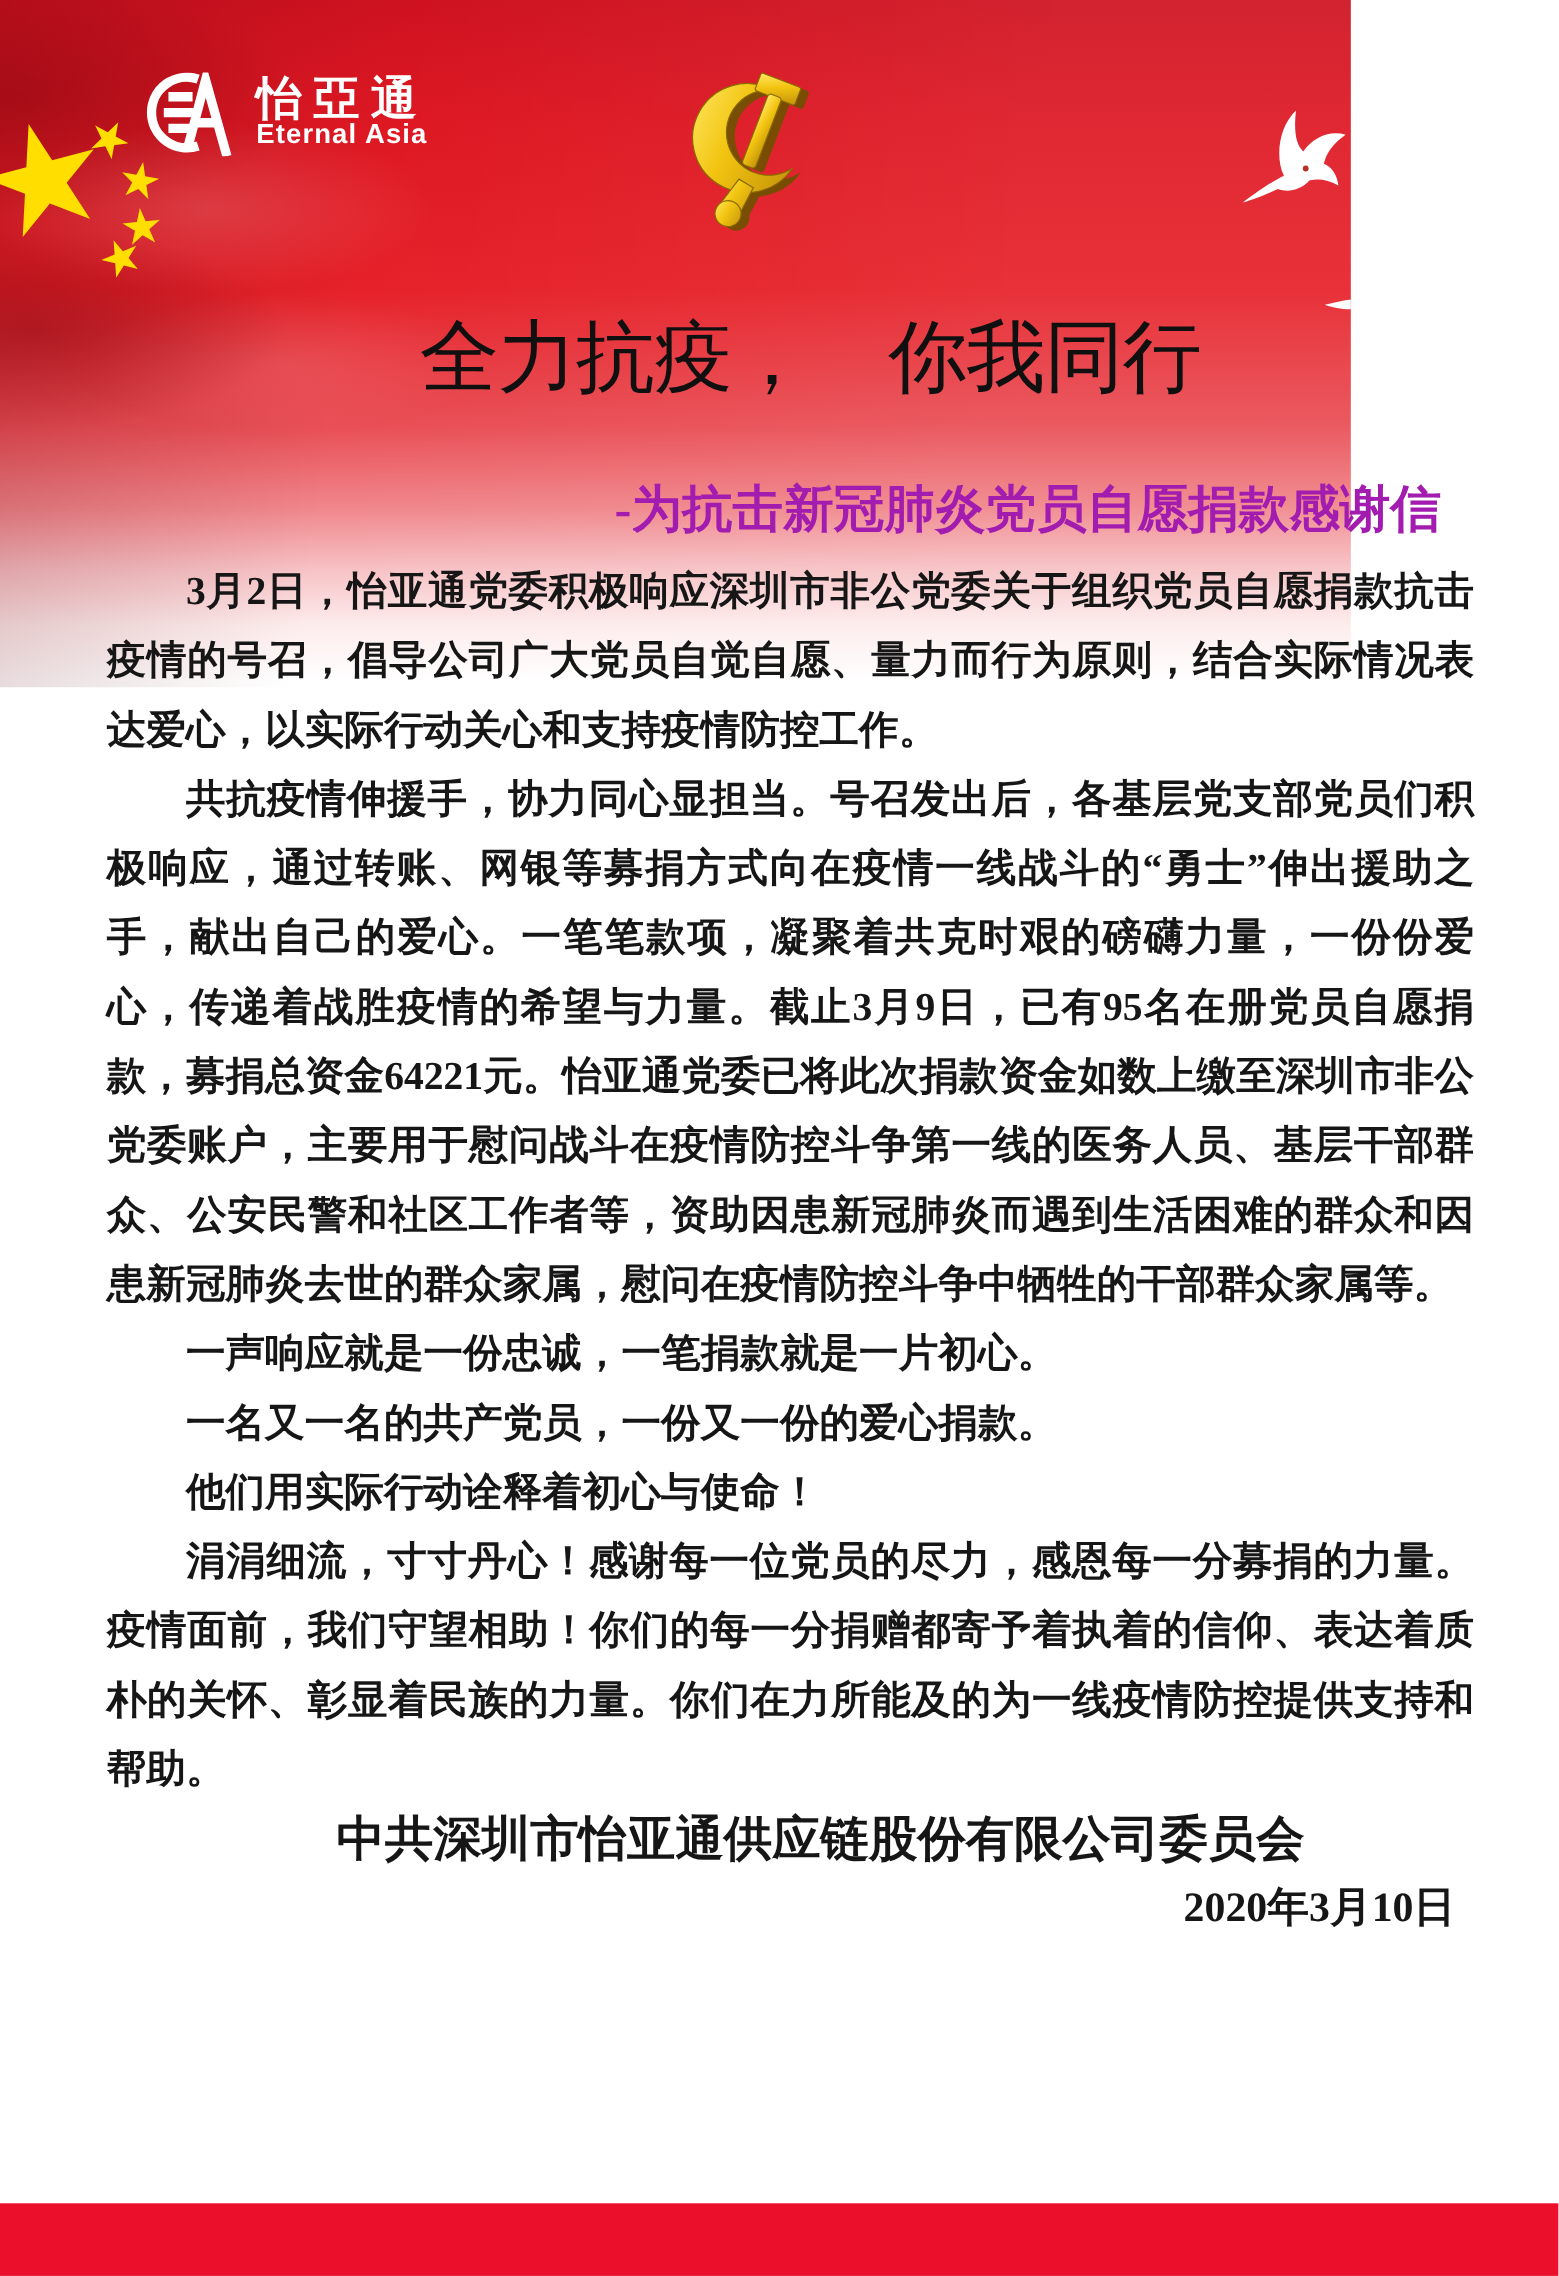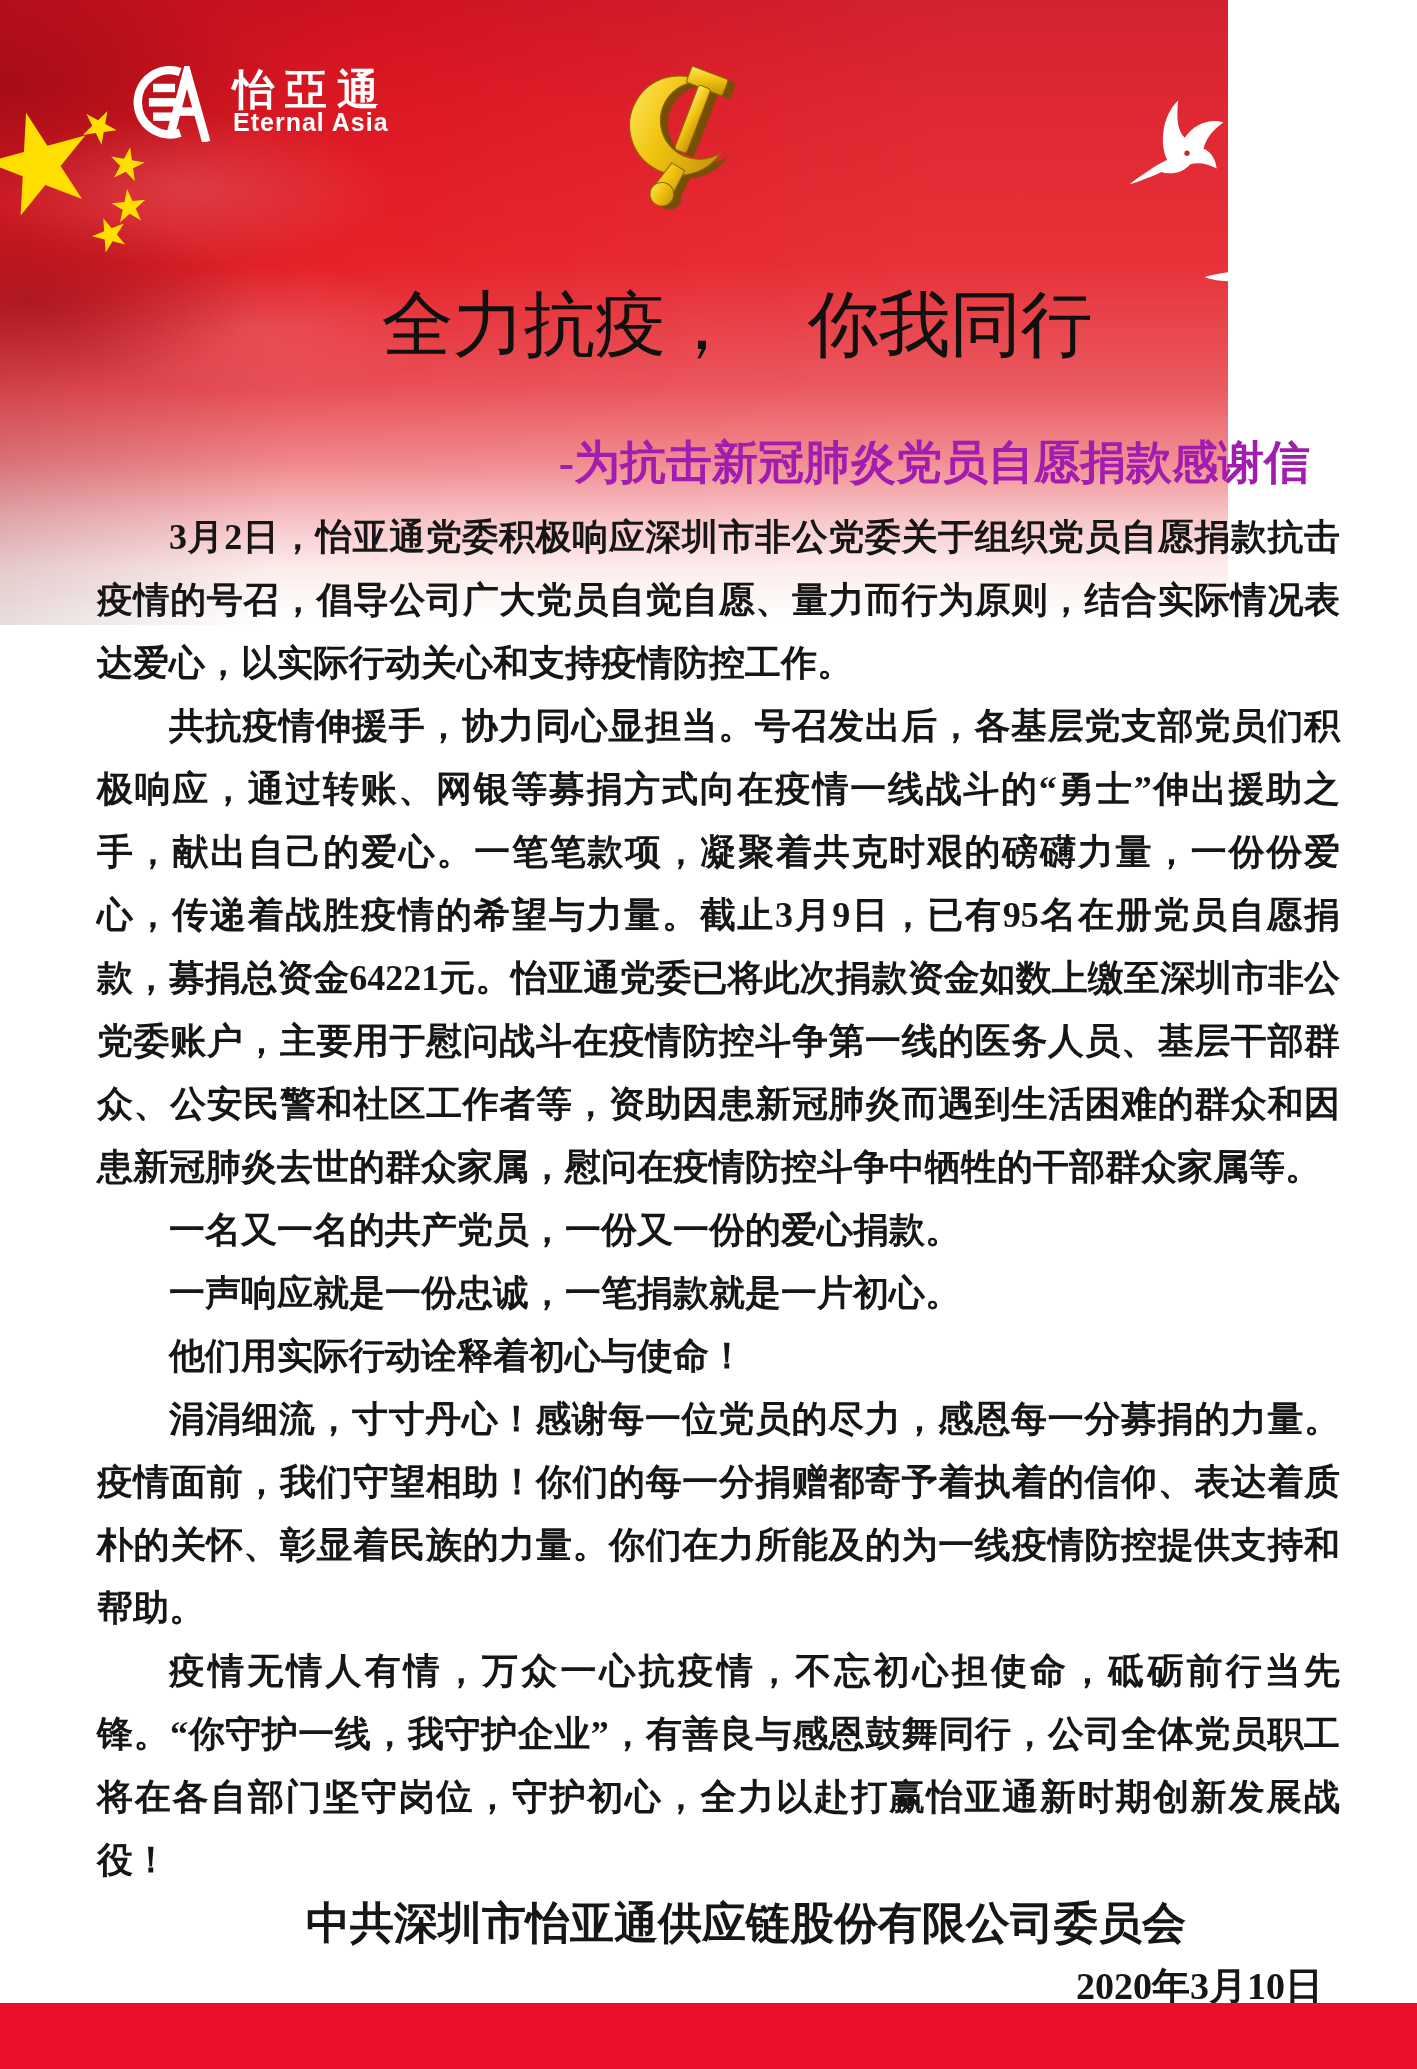--- a/index.html
+++ b/index.html
@@ -176,24 +176,23 @@
         C 30 54, 14 54, 4 52 Z"></path>
     </svg>
   </div>
 
   <div class="title">全力抗疫，　你我同行</div>
   <div class="subtitle">-为抗击新冠肺炎党员自愿捐款感谢信</div>
 
   <div class="content">
     <p>3月2日，怡亚通党委积极响应深圳市非公党委关于组织党员自愿捐款抗击疫情的号召，倡导公司广大党员自觉自愿、量力而行为原则，结合实际情况表达爱心，以实际行动关心和支持疫情防控工作。</p>
     <p>共抗疫情伸援手，协力同心显担当。号召发出后，各基层党支部党员们积极响应，通过转账、网银等募捐方式向在疫情一线战斗的“勇士”伸出援助之手，献出自己的爱心。一笔笔款项，凝聚着共克时艰的磅礴力量，一份份爱心，传递着战胜疫情的希望与力量。截止3月9日，已有95名在册党员自愿捐款，募捐总资金64221元。怡亚通党委已将此次捐款资金如数上缴至深圳市非公党委账户，主要用于慰问战斗在疫情防控斗争第一线的医务人员、基层干部群众、公安民警和社区工作者等，资助因患新冠肺炎而遇到生活困难的群众和因患新冠肺炎去世的群众家属，慰问在疫情防控斗争中牺牲的干部群众家属等。</p>
+    <p>一声响应就是一份忠诚，一笔捐款就是一片初心。</p>
     <p>一名又一名的共产党员，一份又一份的爱心捐款。</p>
-    <p>一声响应就是一份忠诚，一笔捐款就是一片初心。</p>
     <p>他们用实际行动诠释着初心与使命！</p>
     <p>涓涓细流，寸寸丹心！感谢每一位党员的尽力，感恩每一分募捐的力量。疫情面前，我们守望相助！你们的每一分捐赠都寄予着执着的信仰、表达着质朴的关怀、彰显着民族的力量。你们在力所能及的为一线疫情防控提供支持和帮助。</p>
-    <p>疫情无情人有情，万众一心抗疫情，不忘初心担使命，砥砺前行当先锋。“你守护一线，我守护企业”，有善良与感恩鼓舞同行，公司全体党员职工将在各自部门坚守岗位，守护初心，全力以赴打赢怡亚通新时期创新发展战役！</p>
     <p class="signature">中共深圳市怡亚通供应链股份有限公司委员会</p>
     <p class="date">2020年3月10日</p>
   </div>
 
   <div class="footer-bar"></div>
 
 </div>
 
 </body></html>

